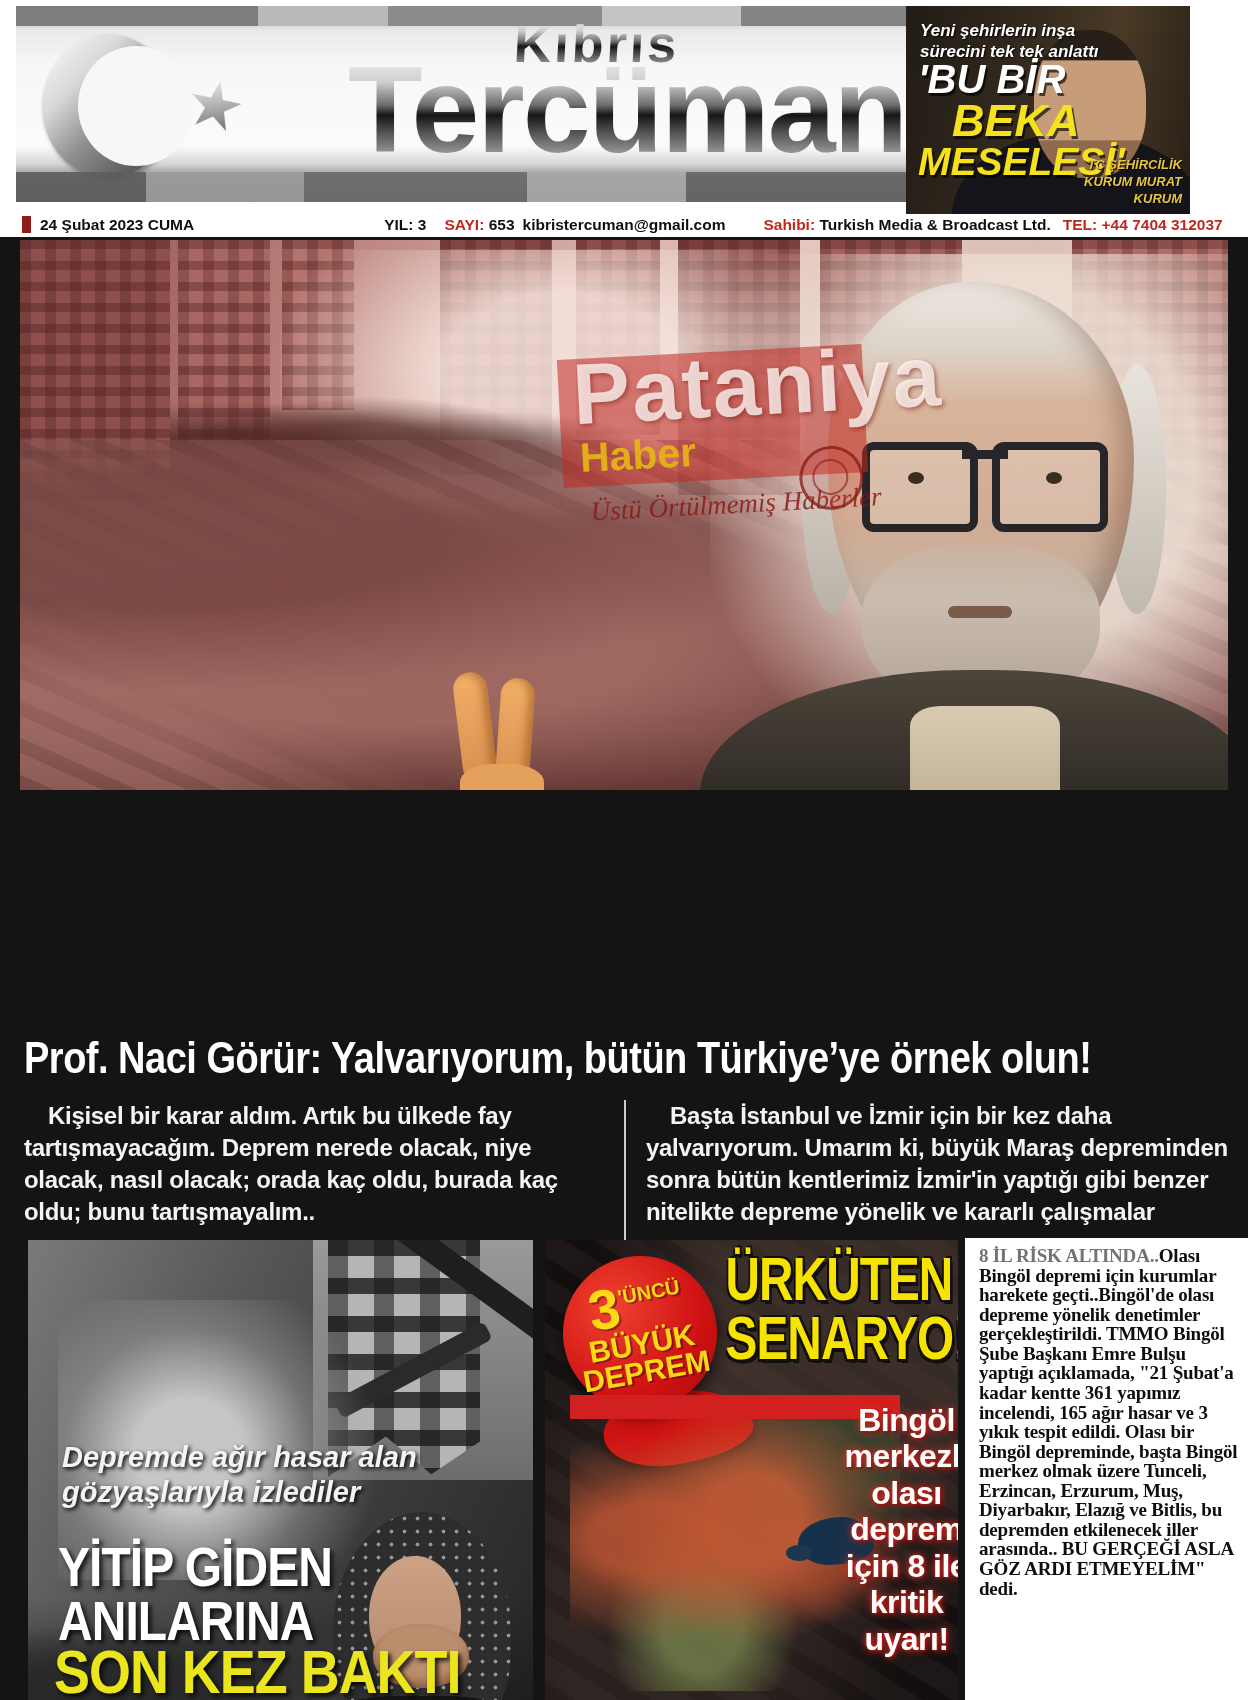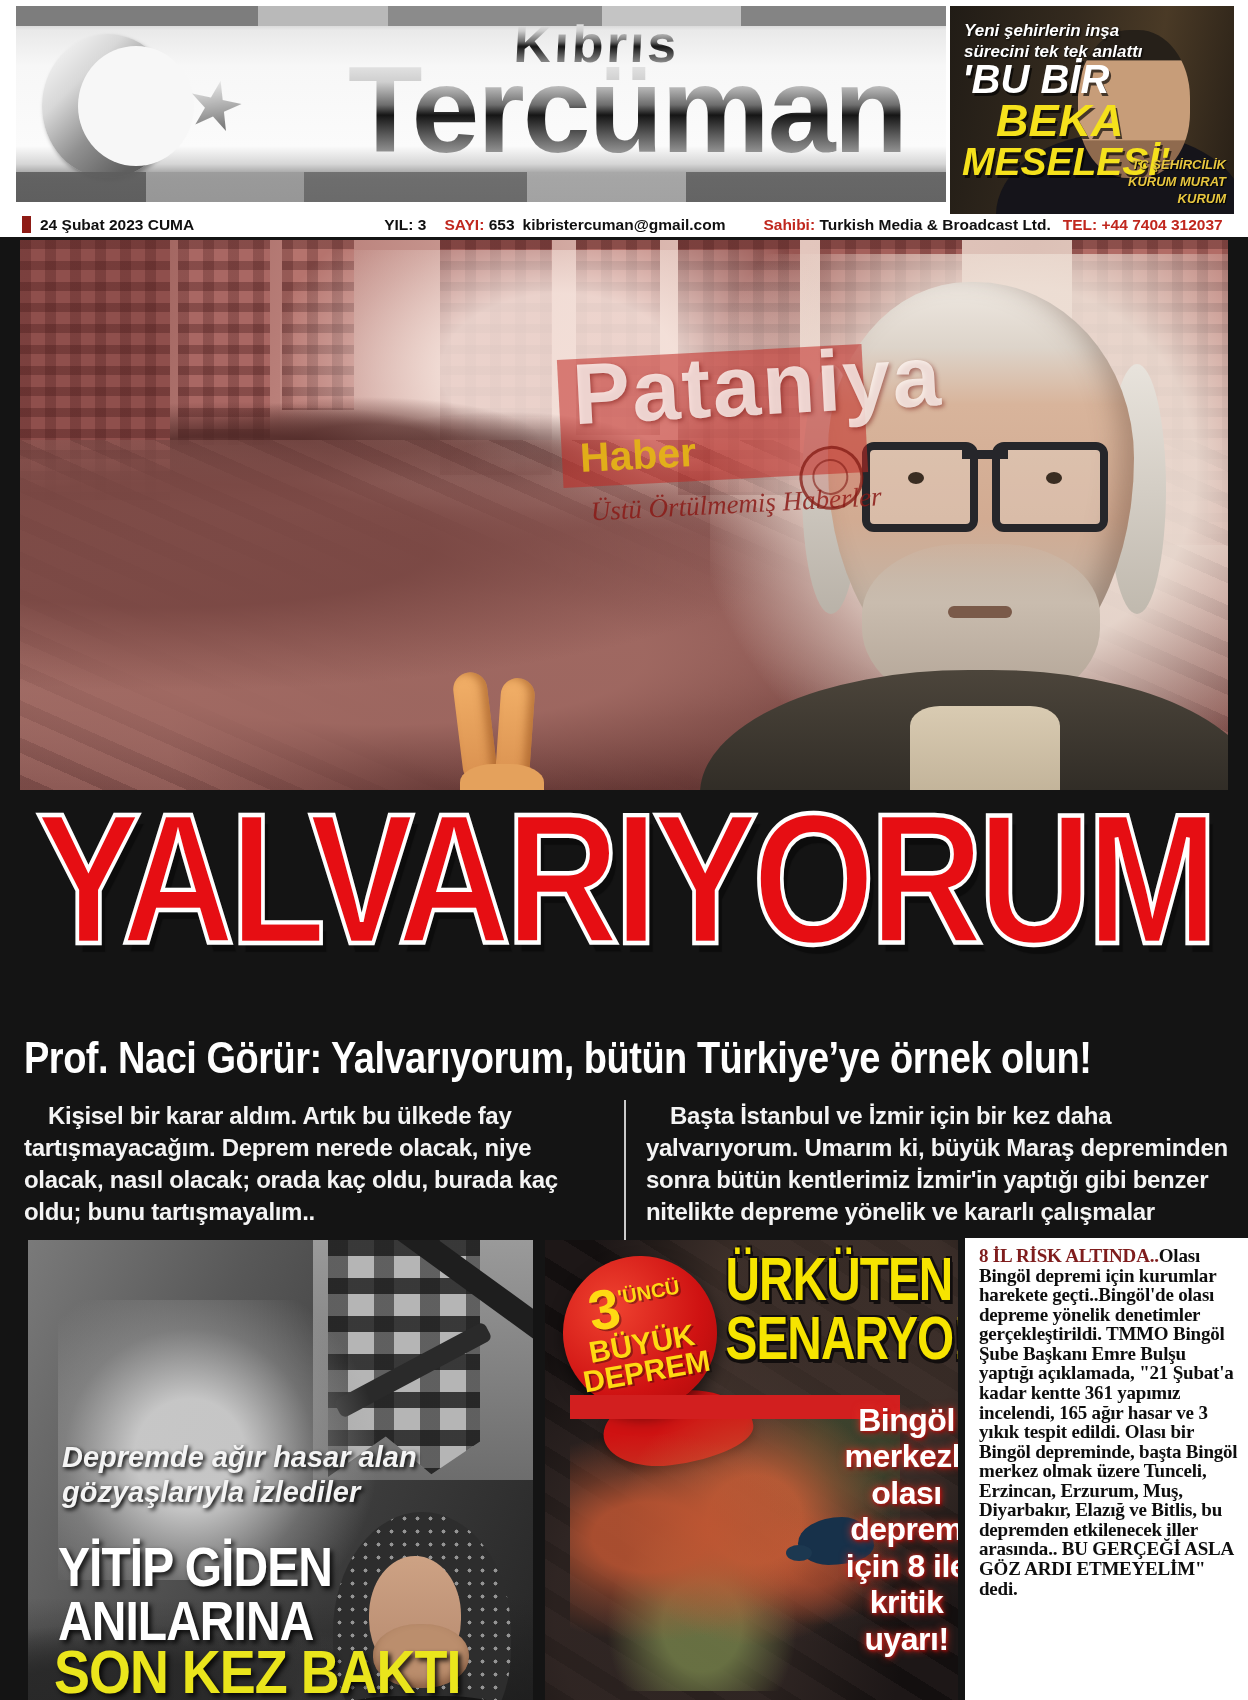--- a/index.html
+++ b/index.html
@@ -19,21 +19,21 @@
     background:linear-gradient(135deg,#ffffff 0%,#d8d8d8 30%,#8f8f8f 55%,#5f5f5f 80%);box-shadow:2px 3px 4px rgba(0,0,0,.35);}
   .crescent-cut{position:absolute;left:42px;top:14px;width:116px;height:120px;border-radius:50%;background:#f7f7f7;}
   .star{position:absolute;left:150px;top:40px;font-size:66px;line-height:1;transform:rotate(12deg);
     background:linear-gradient(160deg,#fdfdfd 10%,#a9a9a9 55%,#636363 90%);-webkit-background-clip:text;background-clip:text;color:transparent;
     text-shadow:none;}
   .chrome{background:linear-gradient(180deg,#fafafa 0%,#cfcfcf 28%,#6e6e6e 46%,#151515 54%,#5d5d5d 70%,#d9d9d9 100%);
     -webkit-background-clip:text;background-clip:text;color:transparent;font-weight:bold;}
   .mh-kibris{position:absolute;left:498px;top:8px;font-size:52px;letter-spacing:3px;transform:skewX(-3deg);}
   .mh-tercuman{position:absolute;left:332px;top:40px;font-size:122px;letter-spacing:-2px;line-height:1.05;}
 
-  .promo{position:absolute;left:950px;top:6px;width:284px;height:208px;overflow:hidden;
+  .promo{position:absolute;left:906px;top:6px;width:284px;height:208px;overflow:hidden;
     background:linear-gradient(100deg,#211c16 0%,#342a1e 40%,#4a3a26 68%,#271f16 100%);}
   .pm-head{position:absolute;right:44px;top:24px;width:112px;height:148px;border-radius:46% 46% 44% 44%;
     background:linear-gradient(180deg,#262019 0 20%,#c79d79 21% 74%,#8f6a4e 75% 100%);}
   .pm-body{position:absolute;right:-12px;top:128px;width:250px;height:90px;border-radius:46% 46% 0 0/90% 90% 0 0;background:#15141a;}
   .promo-kicker{position:absolute;left:14px;top:14px;color:#fff;font-style:italic;font-weight:bold;font-size:17px;line-height:1.25;text-shadow:1px 1px 2px #000;}
   .promo-quote{position:absolute;left:12px;top:54px;font-weight:900;font-style:italic;line-height:.98;text-shadow:2px 3px 0 rgba(0,0,0,.65);}
   .pq1{color:#ffffff;font-size:40px;}
   .pq2{color:#f5e11c;font-size:45px;padding-left:34px;}
   .pq3{color:#f5e11c;font-size:39px;}
   .promo-caption{position:absolute;right:8px;bottom:6px;text-align:right;color:#e7c63f;font-style:italic;font-weight:bold;font-size:13px;line-height:1.3;text-shadow:1px 1px 1px #000;}
@@ -160,21 +160,21 @@
   .cp-lake{position:absolute;right:26px;top:122px;width:76px;height:48px;background:#17314a;border-radius:58% 42% 60% 40%/55% 60% 40% 45%;}
   .cp-lake2{position:absolute;right:88px;top:150px;width:26px;height:16px;background:#1c3850;border-radius:50%;}
   .cp-side{position:absolute;left:310px;top:162px;width:103px;display:flex;flex-direction:column;align-items:center;
     color:#ffffff;font-weight:900;font-size:32px;line-height:1.14;letter-spacing:-.5px;
     text-shadow:0 0 8px #e63327,0 0 3px #c01212,2px 2px 3px #5d0a0a;}
   .cp-side div{white-space:nowrap;}
 
   
   .rpanel{position:absolute;left:965px;top:1238px;width:283px;height:462px;background:#ffffff;box-sizing:border-box;padding:8px 10px 8px 14px;}
   .rpanel p{margin:0;font-family:"Liberation Serif",serif;font-weight:bold;font-size:19px;line-height:1.03;color:#0e0e0e;letter-spacing:-.2px;}
-  .rp-lead{color:#7f1d1d;}
+  .rp-lead{color:#737373;}
 </style>
 </head>
 <body>
 
 <div class="page">
 
   <header class="header">
     <div class="masthead">
       <div class="crescent-wrap">
         <div class="crescent"></div>
@@ -255,21 +255,20 @@
     </div>
 
     <div class="wm">
       <div class="wm-pataniya">Pataniya</div>
       <div class="wm-haber">Haber</div>
       <div class="wm-script">Üstü Örtülmemiş Haberler</div>
       <div class="wm-stamp"></div>
     </div>
   </section>
 
-  <h1 class="headline"><span>YALVARIYORUM</span></h1>
   <h2 class="subheadline">Prof. Naci Görür: Yalvarıyorum, bütün Türkiye’ye örnek olun!</h2>
 
   <div class="bodycols">
     <p class="col1">Kişisel bir karar aldım. Artık bu ülkede fay tartışmayacağım. Deprem nerede olacak, niye olacak, nasıl olacak; orada kaç oldu, burada kaç oldu; bunu tartışmayalım..</p>
     <div class="colrule"></div>
     <p class="col2">Başta İstanbul ve İzmir için bir kez daha yalvarıyorum. Umarım ki, büyük Maraş depreminden sonra bütün kentlerimiz İzmir'in yaptığı gibi benzer nitelikte depreme yönelik ve kararlı çalışmalar yapsın..</p>
   </div>
 
   <section class="lpanel">
     <div class="lp-sky"></div>

